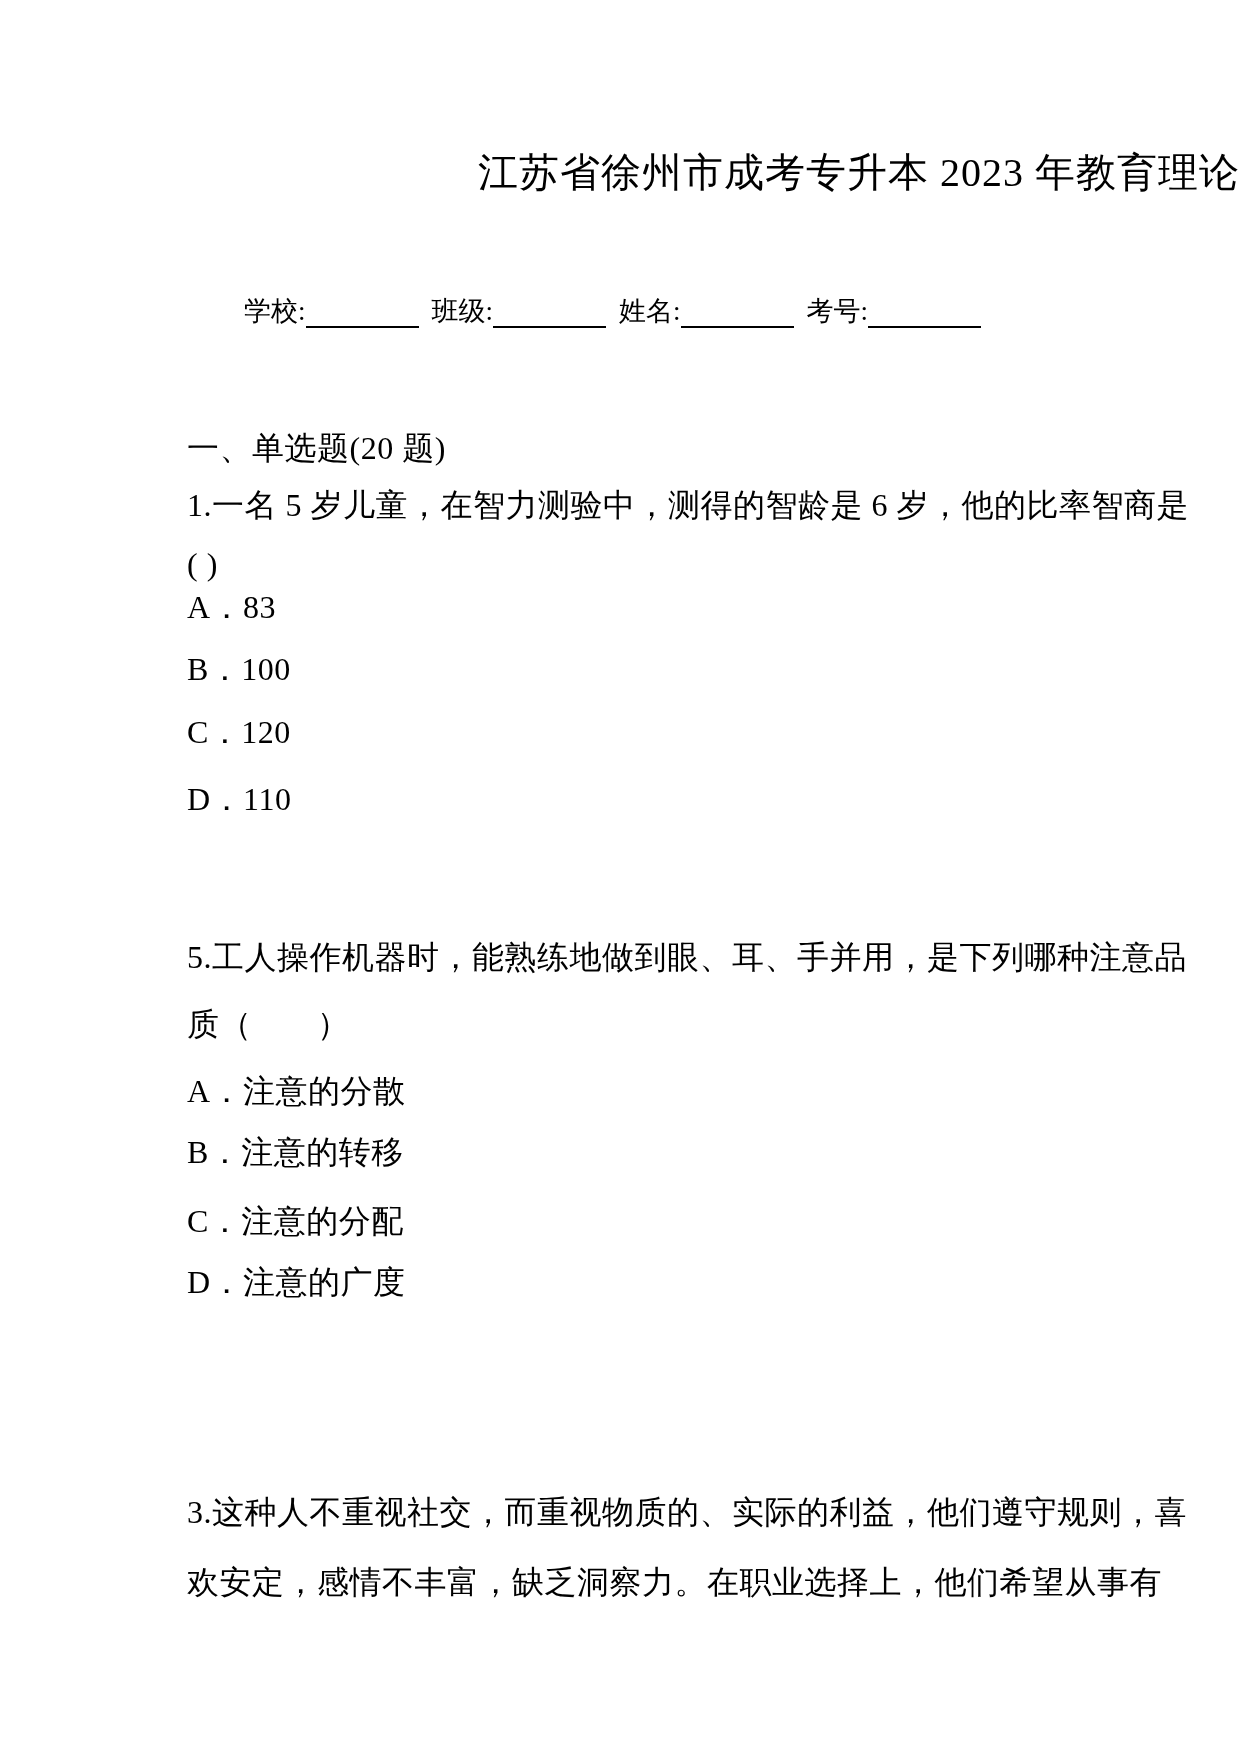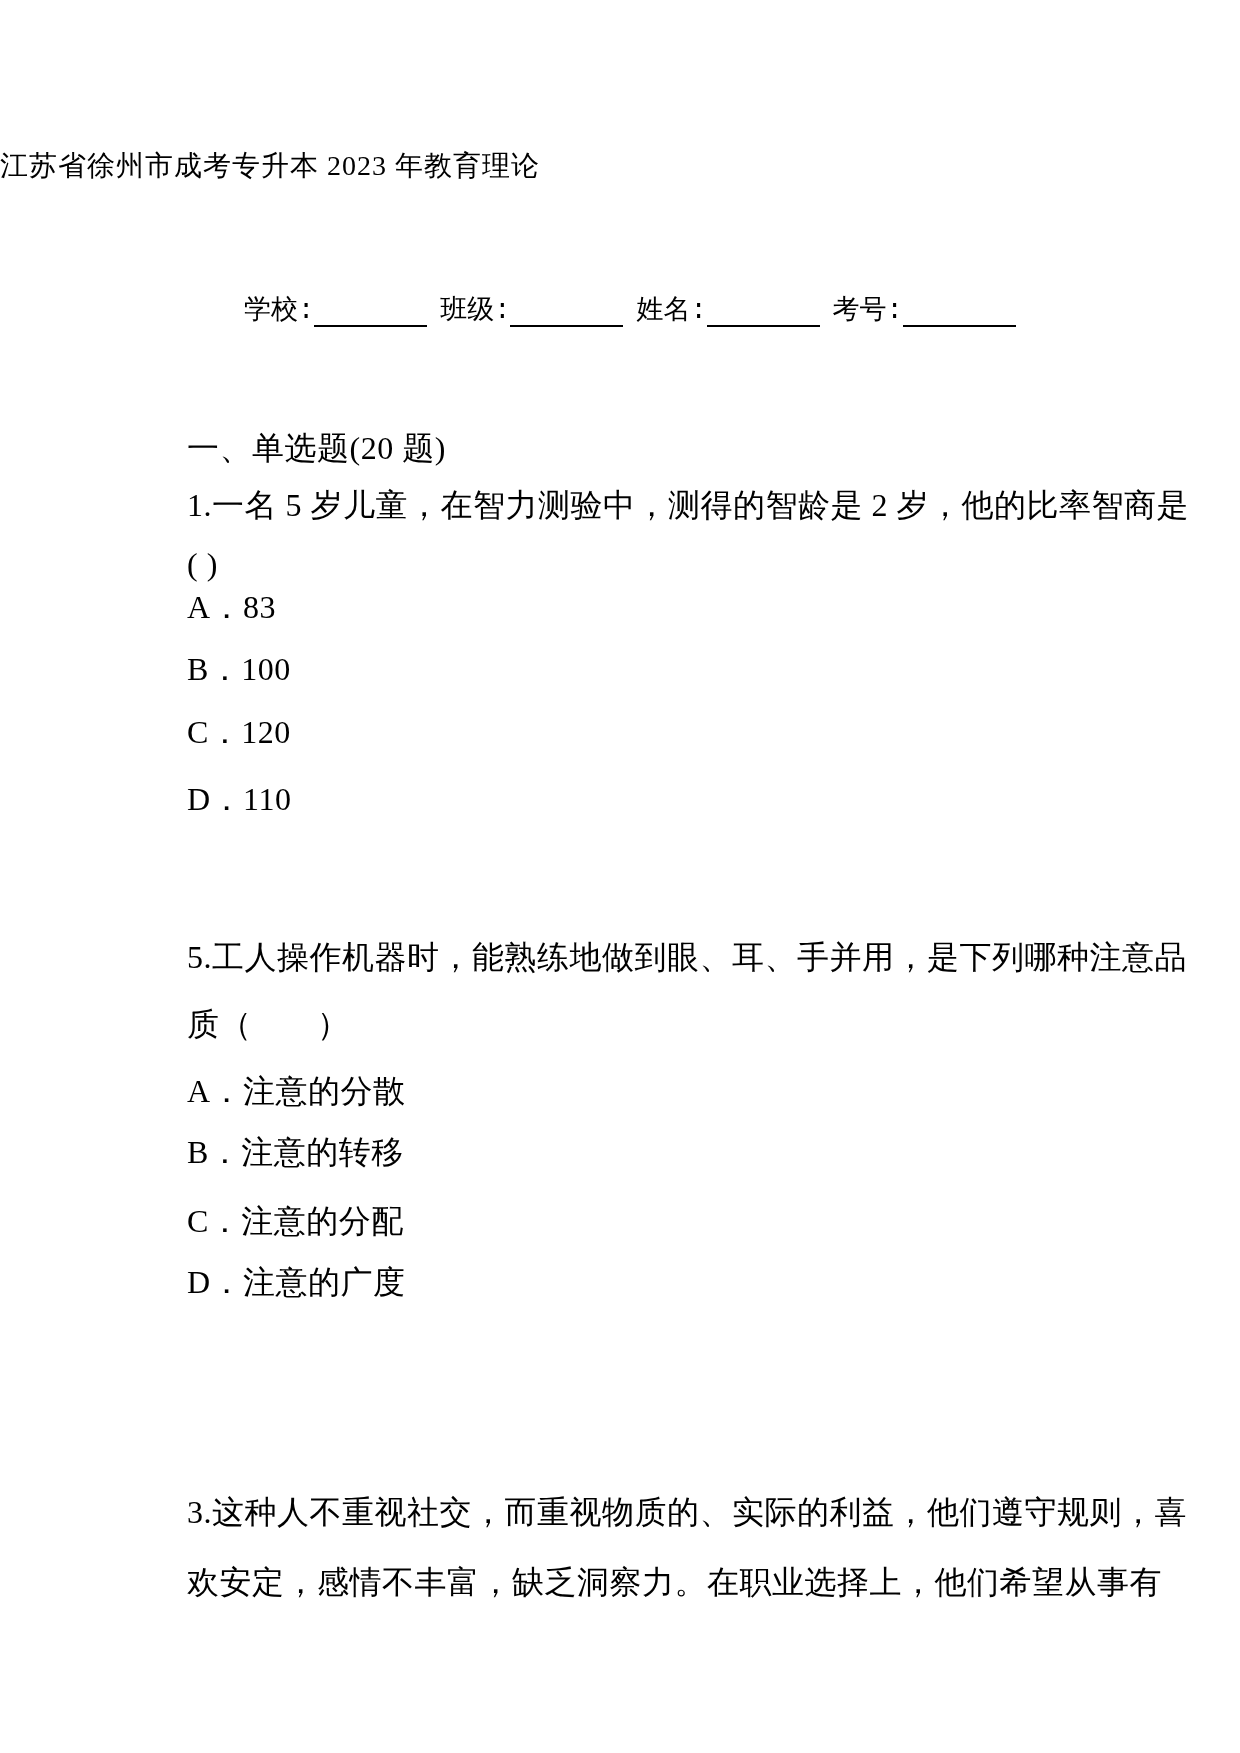--- a/index.html
+++ b/index.html
@@ -18,42 +18,42 @@
   }
   .line {
     position: absolute;
     white-space: pre;
     line-height: 1.15;
     color: #000000;
   }
   .title-line {
     left: 0;
     right: 0;
-    text-align: left;
-    font-size: 28px;
+    text-align: right;
+    font-size: 40px;
     letter-spacing: 1px;
   }
   .body-line {
     left: 187px;
     font-size: 32px;
     letter-spacing: 0.5px;
   }
   .info-row {
     position: absolute;
     top: 294px;
     left: 244px;
     display: flex;
     align-items: flex-end;
     gap: 13px;
     font-size: 27px;
     line-height: 34px;
   }
   .info-field {
     display: flex;
-    font-family: Liberation Mono, monospace;
+    align-items: flex-end;
   }
   .info-label {
     white-space: pre;
   }
   .info-blank {
     display: inline-block;
     width: 113px;
     height: 31px;
     border-bottom: 2px solid #000000;
   }
@@ -79,21 +79,21 @@
       <span class="info-blank"></span>
     </span>
     <span class="info-field">
       <span class="info-label">考号:</span>
       <span class="info-blank"></span>
     </span>
   </div>
 
   <div class="line body-line" style="top:430px">一、单选题(20 题)</div>
 
-  <div class="line body-line" style="top:487px">1.一名 5 岁儿童，在智力测验中，测得的智龄是 2 岁，他的比率智商是</div>
+  <div class="line body-line" style="top:487px">1.一名 5 岁儿童，在智力测验中，测得的智龄是 6 岁，他的比率智商是</div>
   <div class="line body-line" style="top:546px">( )</div>
   <div class="line body-line" style="top:589px">A．83</div>
   <div class="line body-line" style="top:651px">B．100</div>
   <div class="line body-line" style="top:714px">C．120</div>
   <div class="line body-line" style="top:781px">D．110</div>
 
   <div class="line body-line" style="top:939px">5.工人操作机器时，能熟练地做到眼、耳、手并用，是下列哪种注意品</div>
   <div class="line body-line" style="top:1006px">质（　　）</div>
   <div class="line body-line" style="top:1073px">A．注意的分散</div>
   <div class="line body-line" style="top:1134px">B．注意的转移</div>

